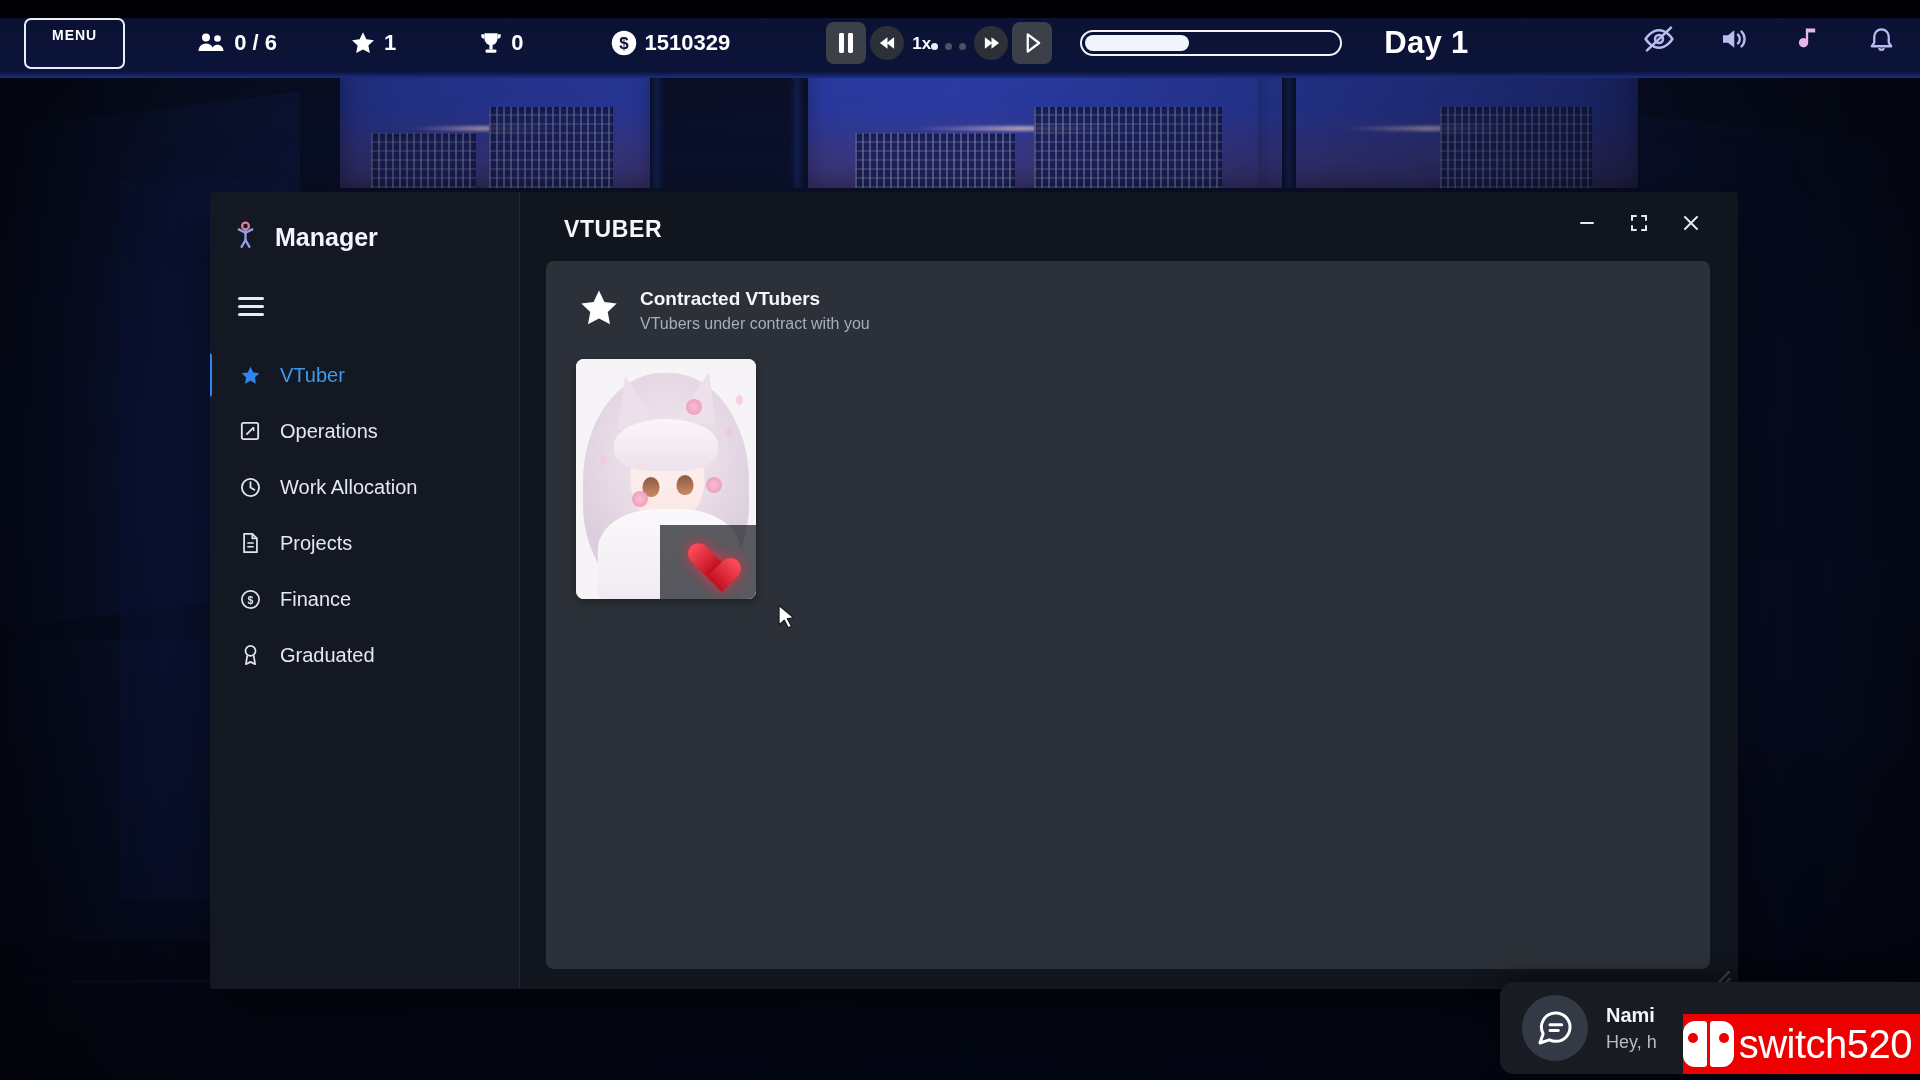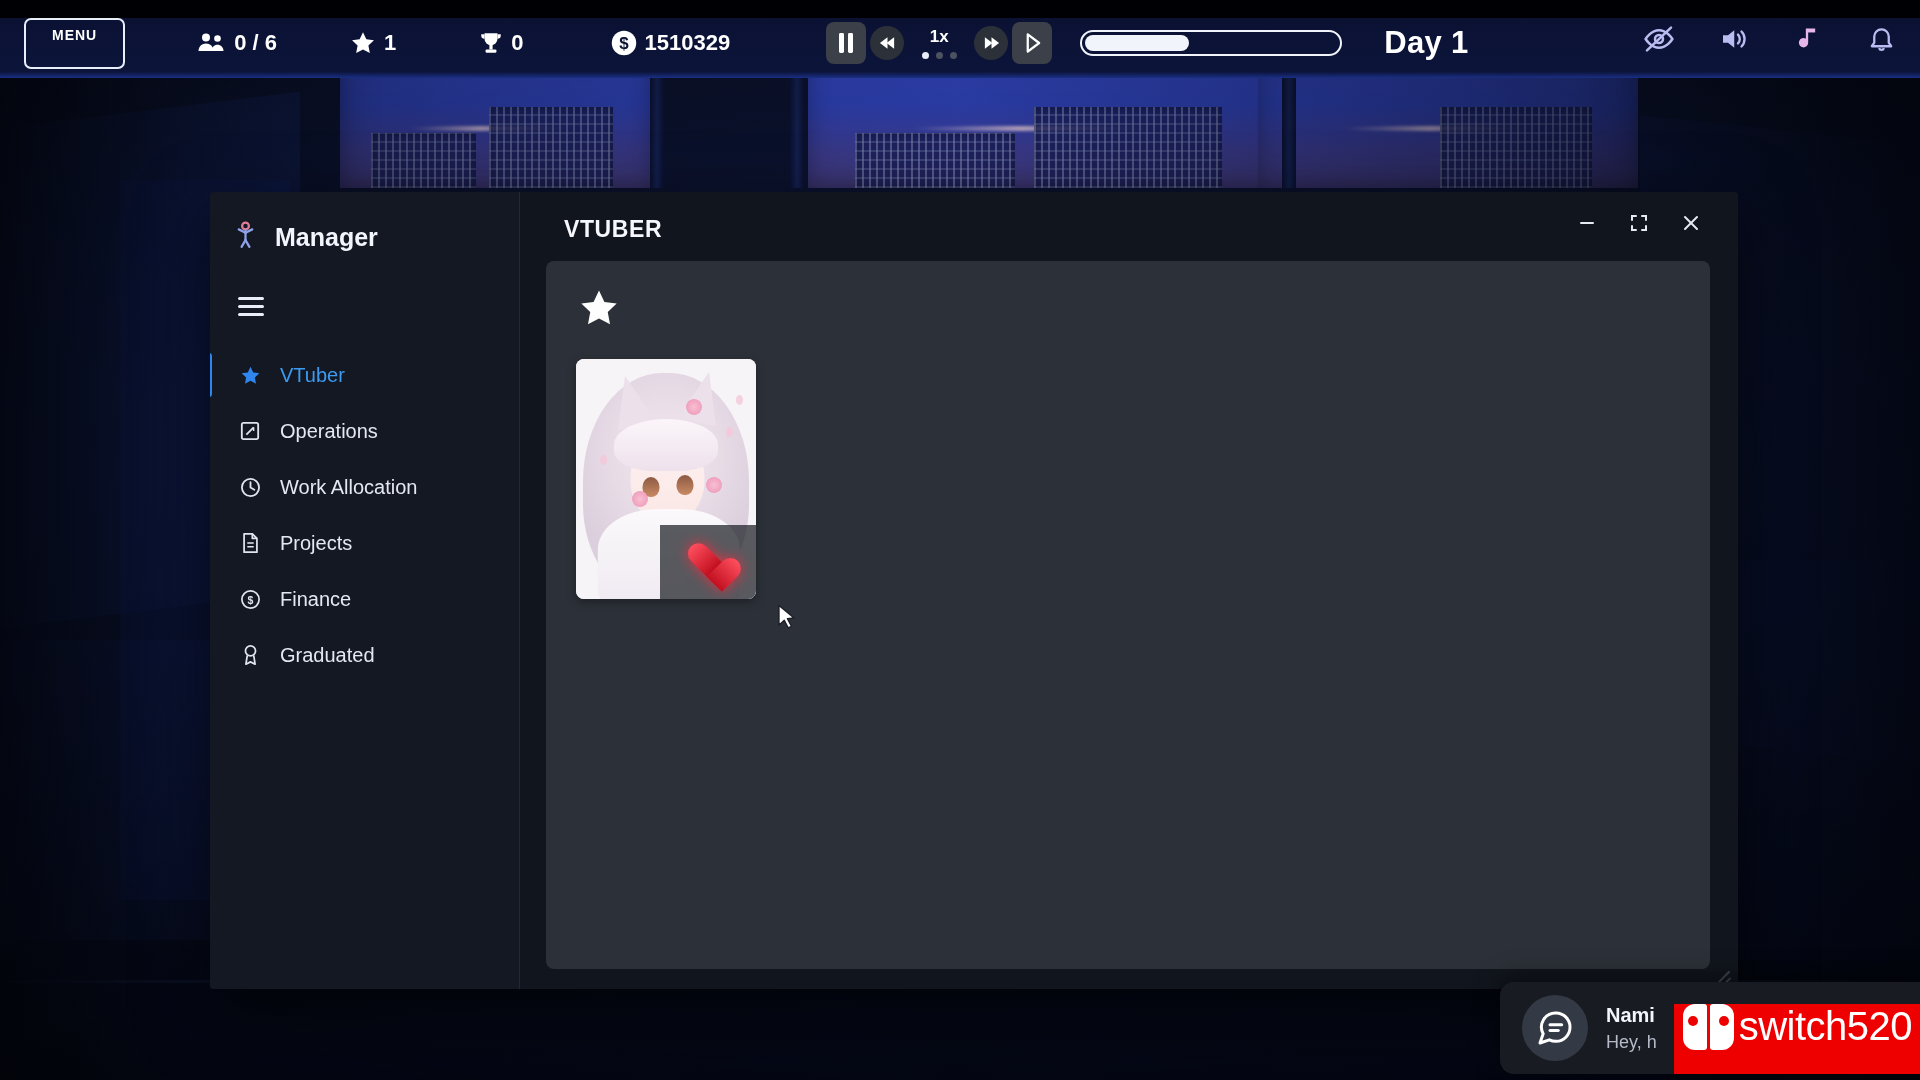--- a/index.html
+++ b/index.html
@@ -99,21 +99,21 @@
 
   .timectl { display:flex; align-items:center; margin-left: 96px; gap: 4px; }
   .tbtn {
     display:flex; align-items:center; justify-content:center;
     width: 40px; height: 42px; border-radius: 8px; cursor: pointer;
     color: #ffffff; background: transparent;
   }
   .tbtn.boxed { background: #3b4049; }
   .tbtn.round { width: 34px; height: 34px; border-radius: 50%; background: #2c3139; }
   .speed-wrap {
-    display:flex; flex-direction:column; align-items:center; justify-content:center;
+    display:flex; flex-direction:row; align-items:center; justify-content:center;
     width: 58px; margin: 0 2px;
   }
   .speed-label { color:#fff; font-weight:700; font-size:17px; line-height:1; }
   .speed-dots { display:flex; gap:7px; margin-top:7px; }
   .speed-dots i { width:7px; height:7px; border-radius:50%; background:#4c5260; display:block; }
   .speed-dots i.on { background:#e7ecf8; }
 
   .dayprog {
     margin-left: 28px; width: 262px; height: 26px; border-radius: 13px;
     border: 2px solid #f1f4fb; background: transparent; padding: 3px; cursor:pointer;
@@ -247,22 +247,22 @@
   }
   .toast-av {
     width: 66px; height: 66px; border-radius: 50%; background:#343a45;
     display:flex; align-items:center; justify-content:center; color:#fff; flex: none;
   }
   .toast-name { color:#f3f5fa; font-weight:700; font-size: 20px; }
   .toast-msg  { color:#b4bac7; font-size: 18px; margin-top: 5px; white-space: nowrap; }
 
   
   #wm {
-    position:absolute; right: 0; bottom: 6px; height: 70px; z-index: 90;
-    display:flex; align-items:flex-start; background:#ee0000; padding: 0 8px 0 9px;
+    position:absolute; right: 0; bottom: 6px; height: 60px; z-index: 90;
+    display:flex; align-items:center; background:#ee0000; padding: 0 8px 0 0;
   }
   .joycon { display:flex; gap: 3px; margin-right: 5px; }
   .jc { width: 24px; height: 46px; background:#fff; position:relative; }
   .jc.l { border-radius: 12px 3px 3px 12px; }
   .jc.r { border-radius: 3px 12px 12px 3px; }
   .jc::after { content:""; position:absolute; width:10px; height:10px; border-radius:50%; background:#ee0000; top: 12px; }
   .jc.l::after { left: 5px; }
   .jc.r::after { right: 5px; }
   .wm-text { color:#fff; font-size: 40px; font-weight: 400; letter-spacing: -.5px; font-family: "Liberation Sans", sans-serif; }
 </style>
@@ -547,20 +547,24 @@
       </div>
     </div>
 
     <div class="content-card">
       <div class="card-head">
         <span class="star">
           <svg width="42" height="42" viewBox="0 0 24 24" fill="currentColor">
               <path d="M12 2l3.1 6.5 7 .9-5.1 4.9 1.3 7L12 18l-6.3 3.3 1.3-7L1.9 9.4l7-.9z"></path>
             </svg>
         </span>
+        <div>
+          <div class="ch-title">Contracted VTubers</div>
+          <div class="ch-sub">VTubers under contract with you</div>
+        </div>
       </div>
 
       <div class="grid">
         <div class="vcard">
           <div class="portrait">
             <div class="p-hair"></div>
             <div class="p-ear l"></div>
               <div class="p-ear r"></div>
             <div class="p-face">
               <div class="p-eye l"></div>

